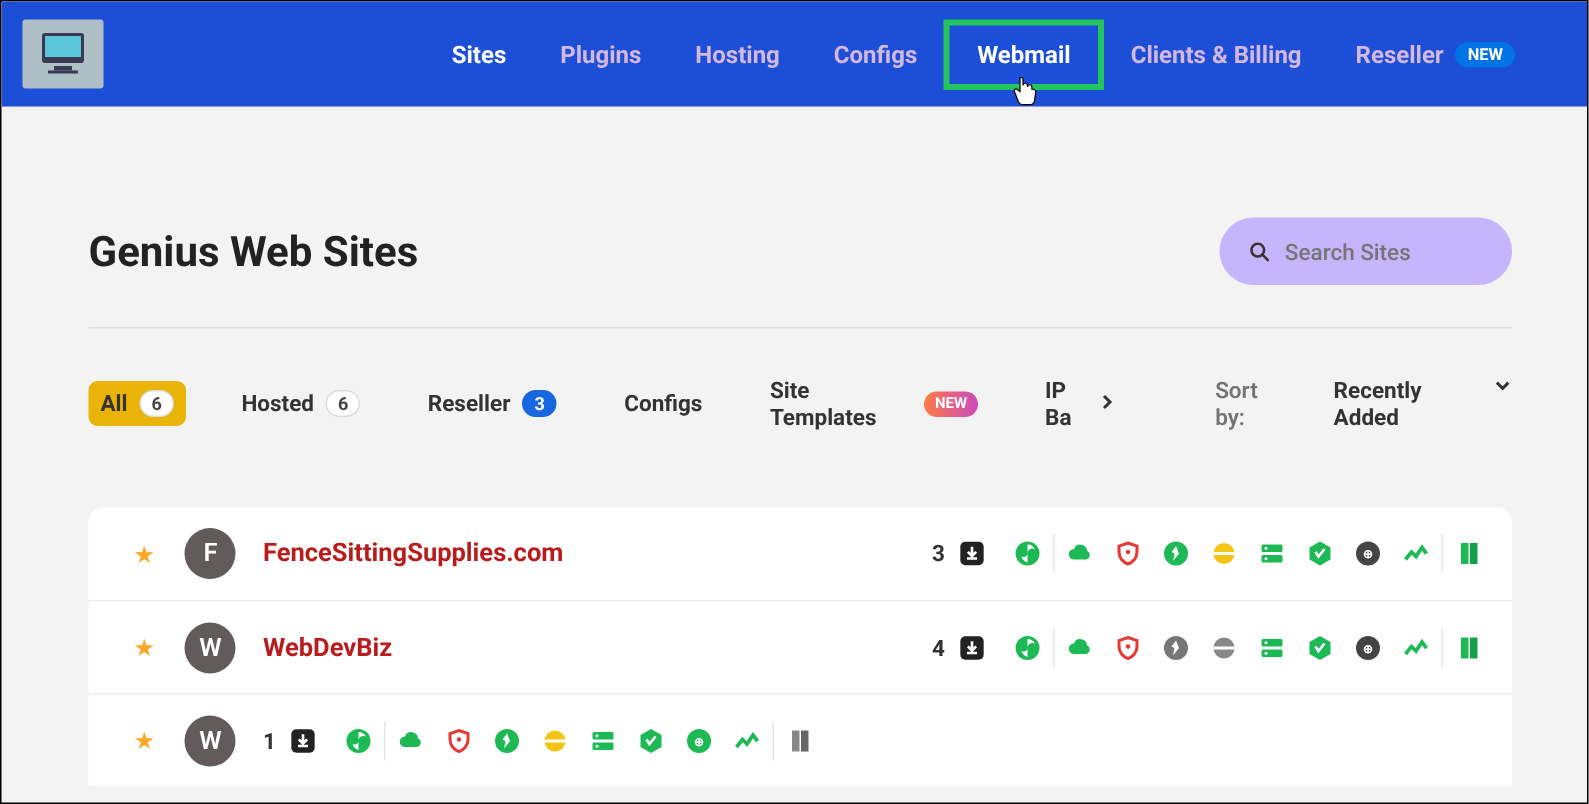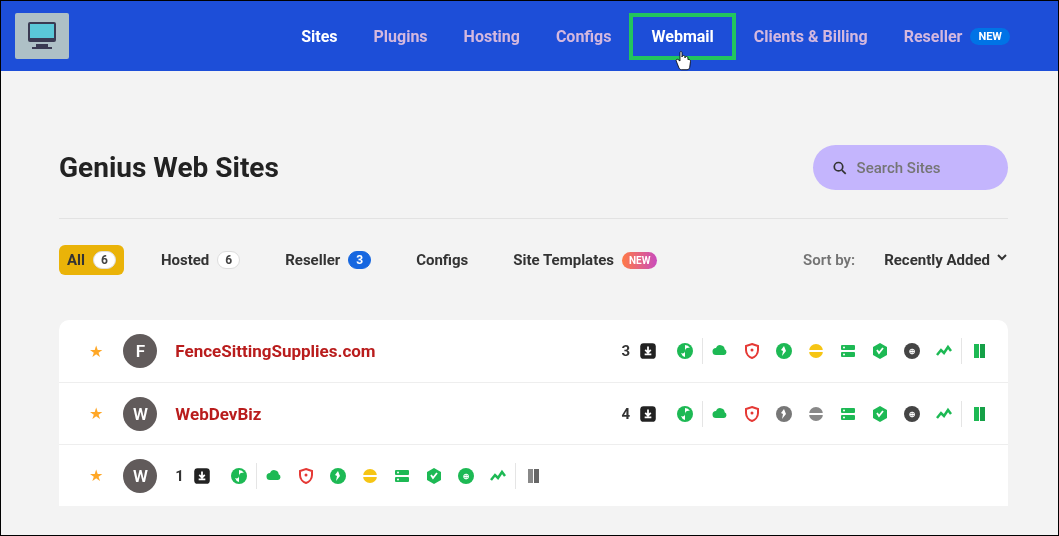--- a/index.html
+++ b/index.html
@@ -93,20 +93,26 @@
         <span>Reseller</span>
         <span class="count-badge blue">3</span>
       </div>
       <div class="filter-tab">
         <span>Configs</span>
       </div>
       <div class="filter-tab">
         <span>Site Templates</span>
         <span class="new-pill">NEW</span>
       </div>
+      <div class="filter-tab">
+        <span>IP Ba</span>
+        <span class="chevron-r"><svg width="12" height="12" viewBox="0 0 12 12">
+            <path d="M4 2l4 4-4 4" fill="none" stroke="#333" stroke-width="2"></path>
+          </svg></span>
+      </div>
       <div class="spacer"></div>
       <span class="sort-label">Sort by:</span>
       <div class="sort-select">
         <span>Recently Added</span>
         <svg width="12" height="12" viewBox="0 0 12 12">
           <path d="M2 4l4 4 4-4" fill="none" stroke="#333" stroke-width="2"></path>
         </svg>
       </div>
     </div>
   <div class="sites" id="sites-list">

